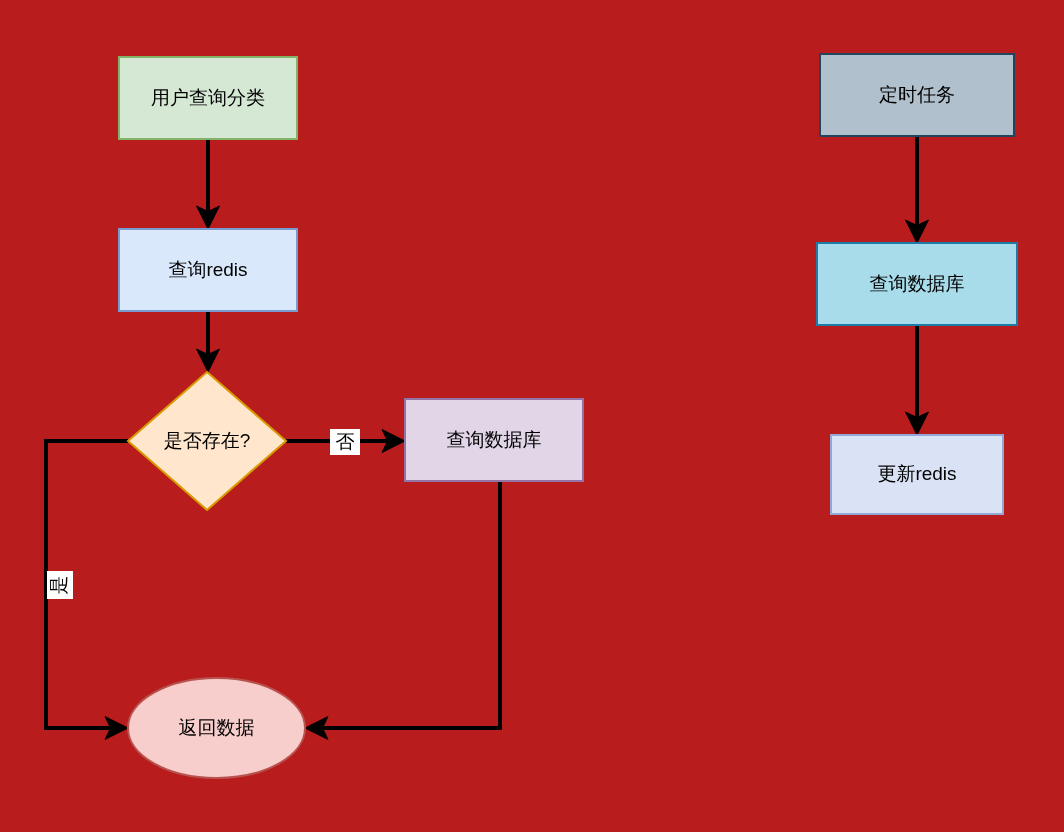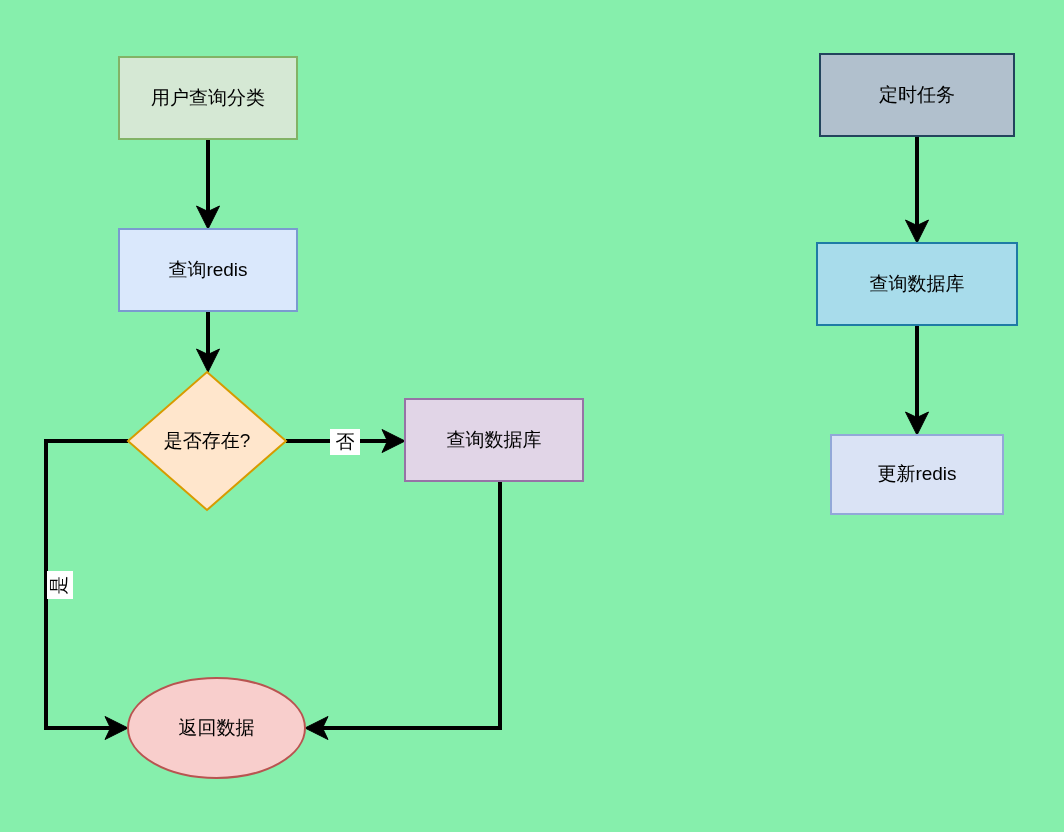--- a/index.html
+++ b/index.html
@@ -8,21 +8,21 @@
     padding: 0;
     background: #ffffff;
   }
   body {
     font-family: "Liberation Sans", "DejaVu Sans", sans-serif;
   }
   #canvas {
     position: relative;
     width: 1064px;
     height: 832px;
-    background: #86efac;
+    background: #b91c1c;
     overflow: hidden;
   }
   #diagram-svg {
     position: absolute;
     top: 0;
     left: 0;
     width: 1064px;
     height: 832px;
   }
   .node-shape {

